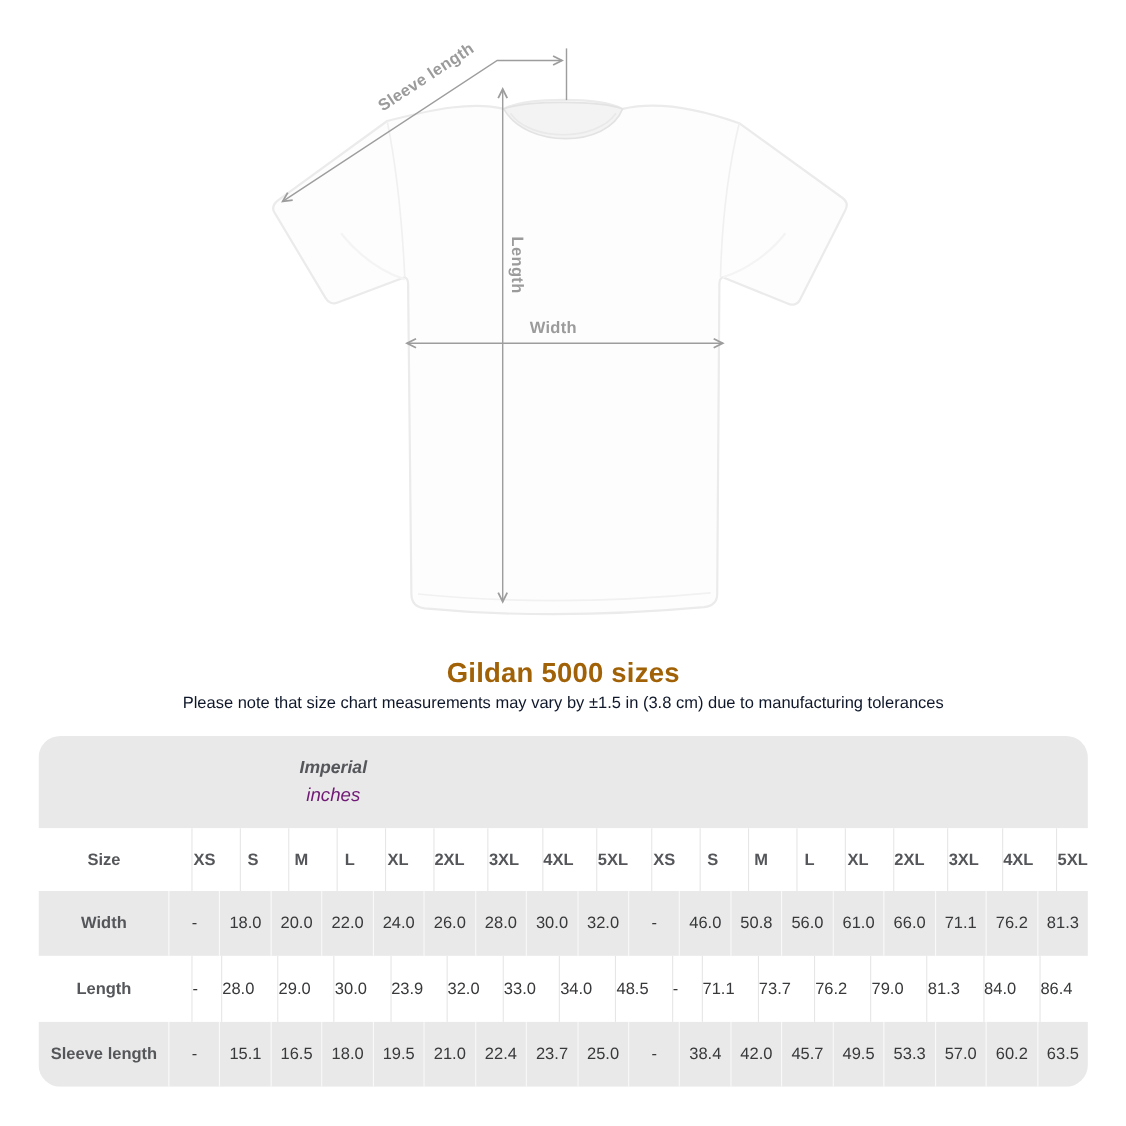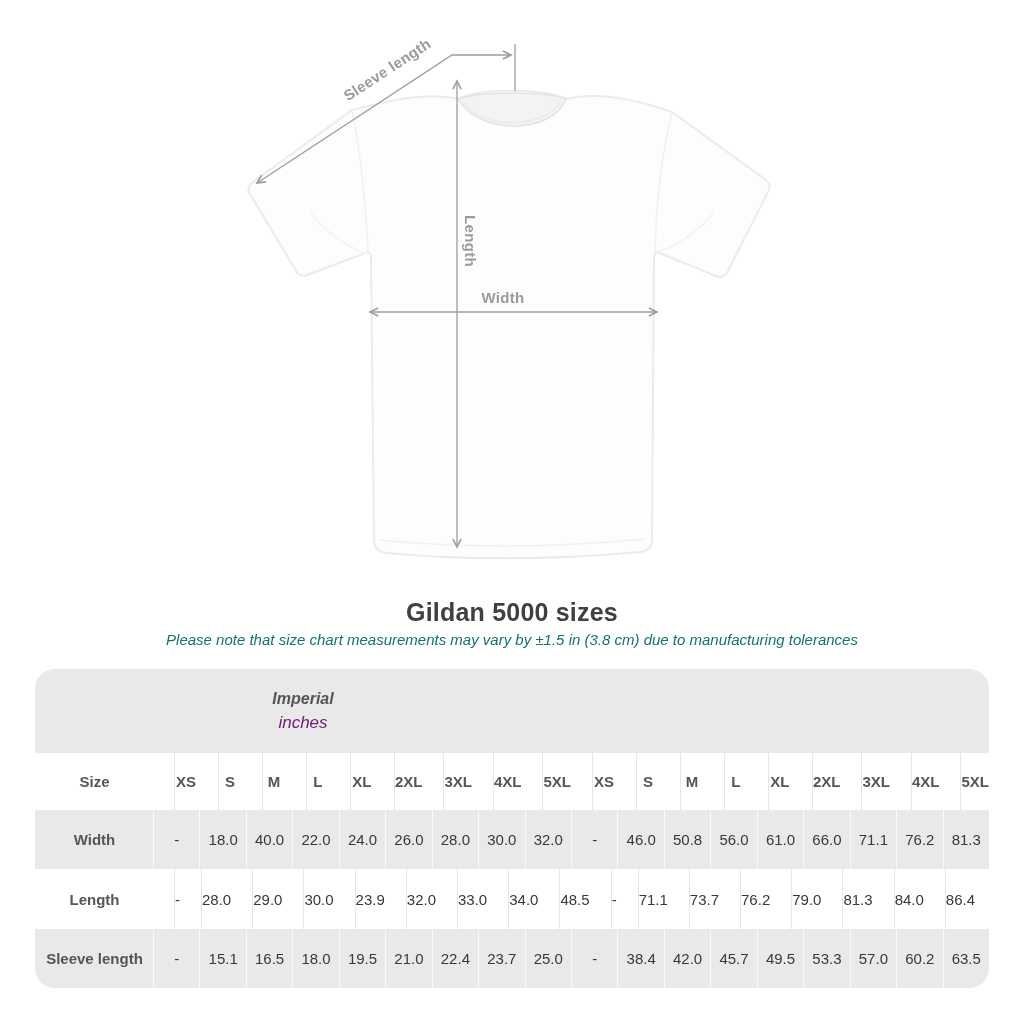--- a/index.html
+++ b/index.html
@@ -5,25 +5,25 @@
   html,body { margin:0; padding:0; background:#ffffff; }
   body {
     width:1024px; height:1024px; overflow:hidden;
     font-family:"Liberation Sans", sans-serif;
     -webkit-font-smoothing:antialiased;
   }
   .diagram-wrap { width:1024px; height:578px; position:relative; }
   .dim-label { fill:#9b9b9b; font-size:15px; font-weight:bold; font-family:"Liberation Sans", sans-serif; letter-spacing:.3px; }
   .page-title {
     margin:20px 0 4px; text-align:center;
-    font-size:25px; font-weight:bold; color:#404040; letter-spacing:.2px;
+    font-size:25px; font-weight:bold; color:#a16207; letter-spacing:.2px;
   }
   .tolerance-note {
     margin:0 0 21px; text-align:center;
-    font-size:15px; font-style:italic; color:#0f766e;
+    font-size:15px; color:#0f172a;
   }
   .size-table {
     width:954px; margin:0 auto; border-radius:20px; overflow:hidden; background:#fff;
   }
   .unit-band { display:flex; background:#e9e9e9; height:84px; }
   .unit-group { display:flex; flex-direction:column; justify-content:center; align-items:center; gap:5px; }
   .unit-left { width:536px; }
   .unit-right { width:418px; }
   .unit-name { font-size:16px; font-weight:bold; font-style:italic; color:#54565a; }
   .unit-sub  { font-size:17px; font-style:italic; color:#701a75; }
@@ -134,21 +134,21 @@
         <div class="cell head">XL</div>
         <div class="cell head">2XL</div>
         <div class="cell head">3XL</div>
         <div class="cell head">4XL</div>
         <div class="cell head">5XL</div>
       </div>
       <div class="t-row gray">
         <div class="cell head">Width</div>
         <div class="cell">-</div>
         <div class="cell">18.0</div>
-        <div class="cell">40.0</div>
+        <div class="cell">20.0</div>
         <div class="cell">22.0</div>
         <div class="cell">24.0</div>
         <div class="cell">26.0</div>
         <div class="cell">28.0</div>
         <div class="cell">30.0</div>
         <div class="cell">32.0</div>
         <div class="cell">-</div>
         <div class="cell">46.0</div>
         <div class="cell">50.8</div>
         <div class="cell">56.0</div>

